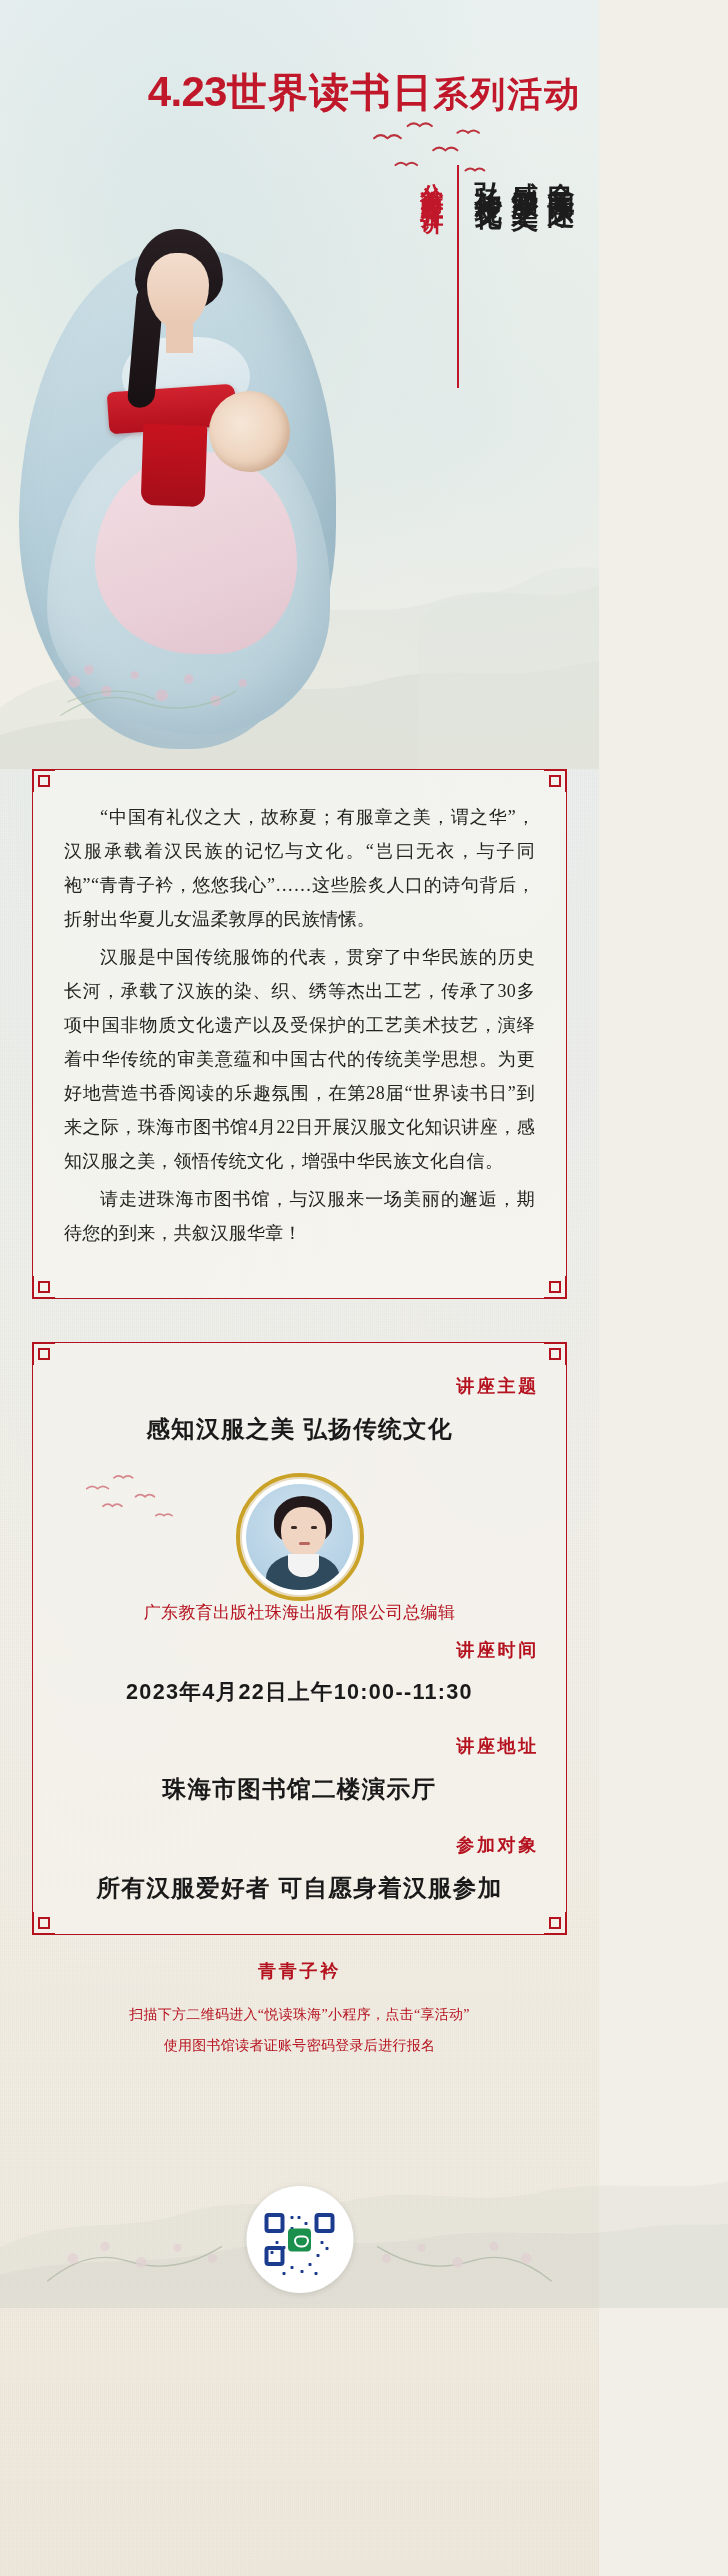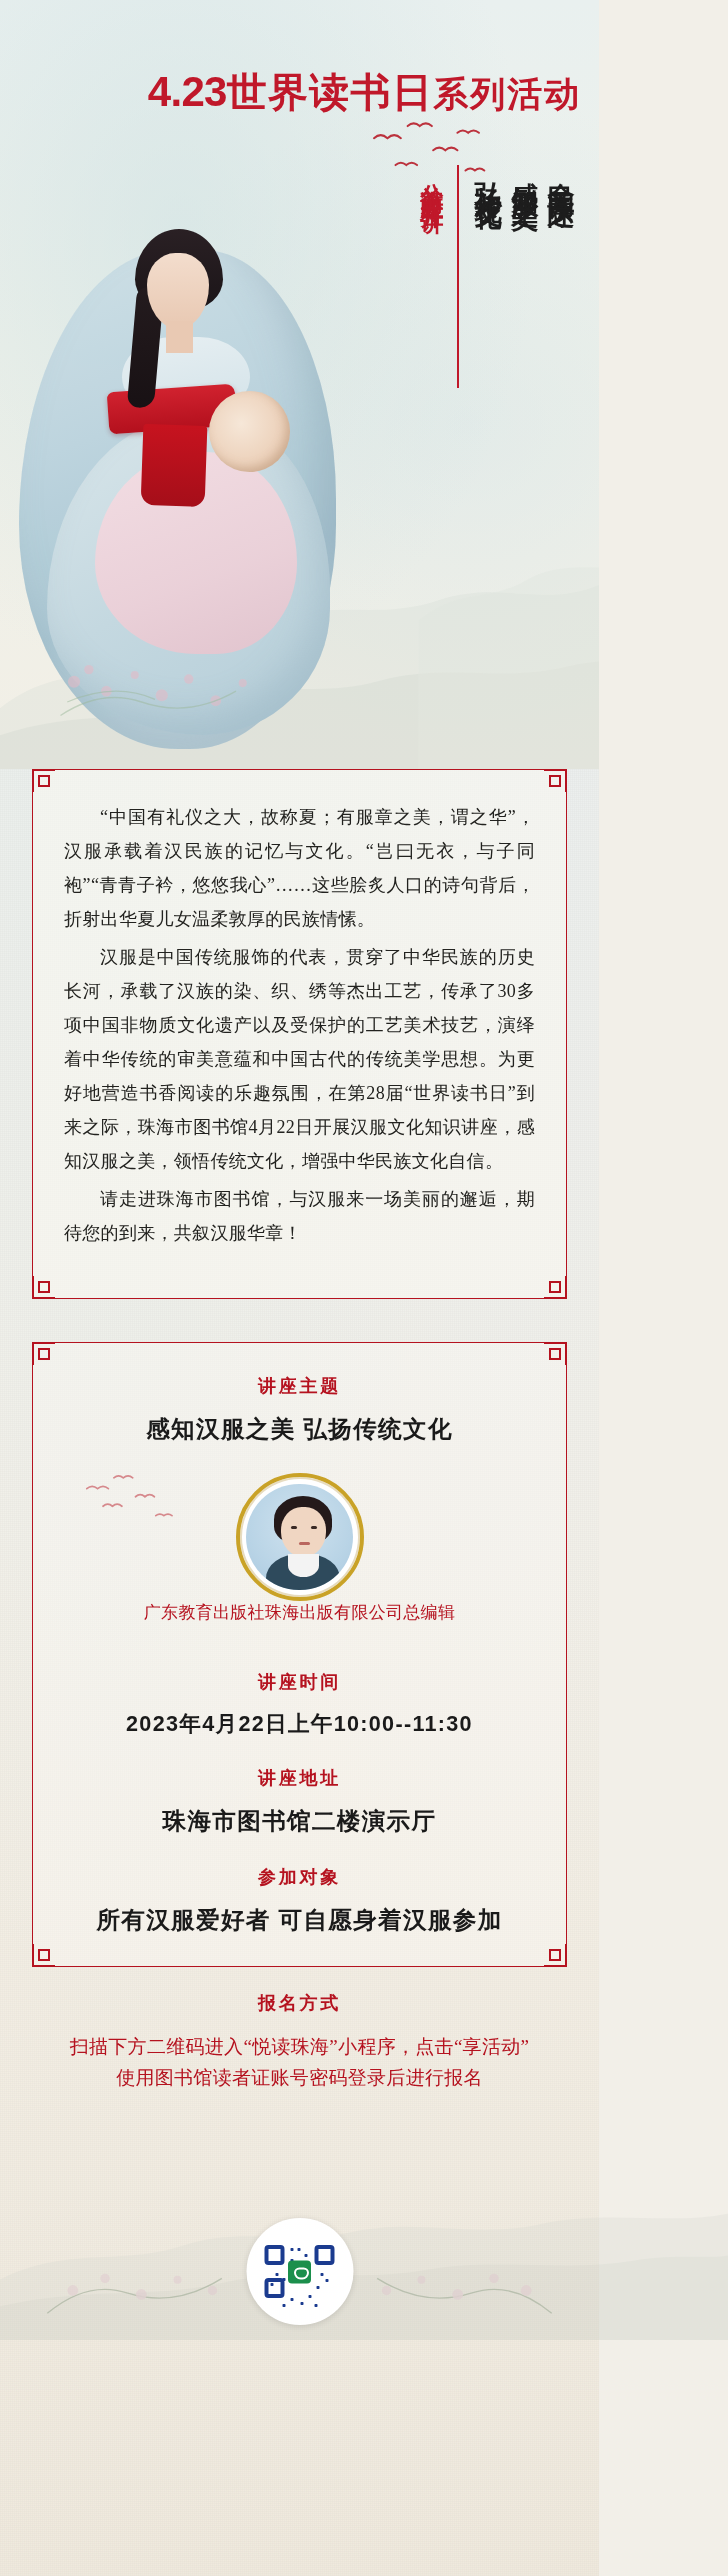--- a/index.html
+++ b/index.html
@@ -280,20 +280,21 @@
   .info .c-br { bottom: -1.3px; right: -1.3px; border-left: none; border-top: none; }
   .info .corner:after { content: ""; position: absolute; width: 8px; height: 8px; border: 2px solid #b5121f; }
 
   .sec-label {
     font-family: "Liberation Sans", sans-serif;
     font-weight: bold;
     font-size: 18px;
     color: #b5121f;
     letter-spacing: 2.7px;
     margin-bottom: 15px;
+    text-align: right;
   }
   .sec-value {
     font-family: "Liberation Sans", sans-serif;
     font-weight: bold;
     font-size: 23.6px;
     color: #1a1a1a;
     letter-spacing: 1.3px;
     margin-bottom: 28px;
   }
   .sec-value.small {
@@ -304,21 +305,21 @@
     font-weight: bold;
     font-size: 21.6px;
     color: #b5121f;
     letter-spacing: 4px;
     margin: 13.5px 0 9.4px 0;
   }
   .speaker-title {
     font-size: 17px;
     color: #b5121f;
     letter-spacing: 0.3px;
-    margin-bottom: 46px;
+    margin-bottom: 14px;
   }
   .avatar-wrap {
     width: 128px; height: 128px;
     margin: 4px auto 0 auto;
     position: relative;
   }
   .avatar-ring {
     position: absolute; inset: 0;
     border-radius: 50%;
     border: 4px solid #c9a227;
@@ -359,21 +360,21 @@
   }
   .signup-label {
     font-family: "Liberation Sans", sans-serif;
     font-weight: bold;
     font-size: 18px;
     color: #b5121f;
     letter-spacing: 2.7px;
     margin-bottom: 16px;
   }
   .signup-line {
-    font-size: 19px;
+    font-size: 14px;
     color: #b5121f;
     line-height: 31px;
     letter-spacing: 0.3px;
   }
 
   
   .footer {
     position: relative;
     height: 223px;
     z-index: 2;
@@ -554,21 +555,21 @@
     <div class="sec-value small">2023年4月22日上午10:00--11:30</div>
 
     <div class="sec-label">讲座地址</div>
     <div class="sec-value">珠海市图书馆二楼演示厅</div>
 
     <div class="sec-label">参加对象</div>
     <div class="sec-value" style="margin-bottom:0">所有汉服爱好者 可自愿身着汉服参加</div>
   </div>
 
   <div class="signup">
-    <div class="signup-label">报名方式</div>
+    <div class="signup-label">青青子衿</div>
     <div class="signup-line">扫描下方二维码进入“悦读珠海”小程序，点击“享活动”</div>
     <div class="signup-line">使用图书馆读者证账号密码登录后进行报名</div>
   </div>
 
   <div class="footer">
     <svg class="footer-mountains" viewBox="0 0 1080 300" preserveAspectRatio="none">
       <path d="M0,210 C100,160 180,190 270,160 C360,130 430,160 520,140 C620,118 700,150 800,128 C900,106 990,130 1080,112 L1080,300 L0,300 Z" fill="#cfd4cb" opacity="0.5"></path>
       <path d="M0,250 C130,220 220,240 330,215 C440,190 520,215 630,196 C740,177 830,200 940,182 C1000,172 1050,180 1080,174 L1080,300 L0,300 Z" fill="#c3c9bf" opacity="0.5"></path>
     </svg>
 

